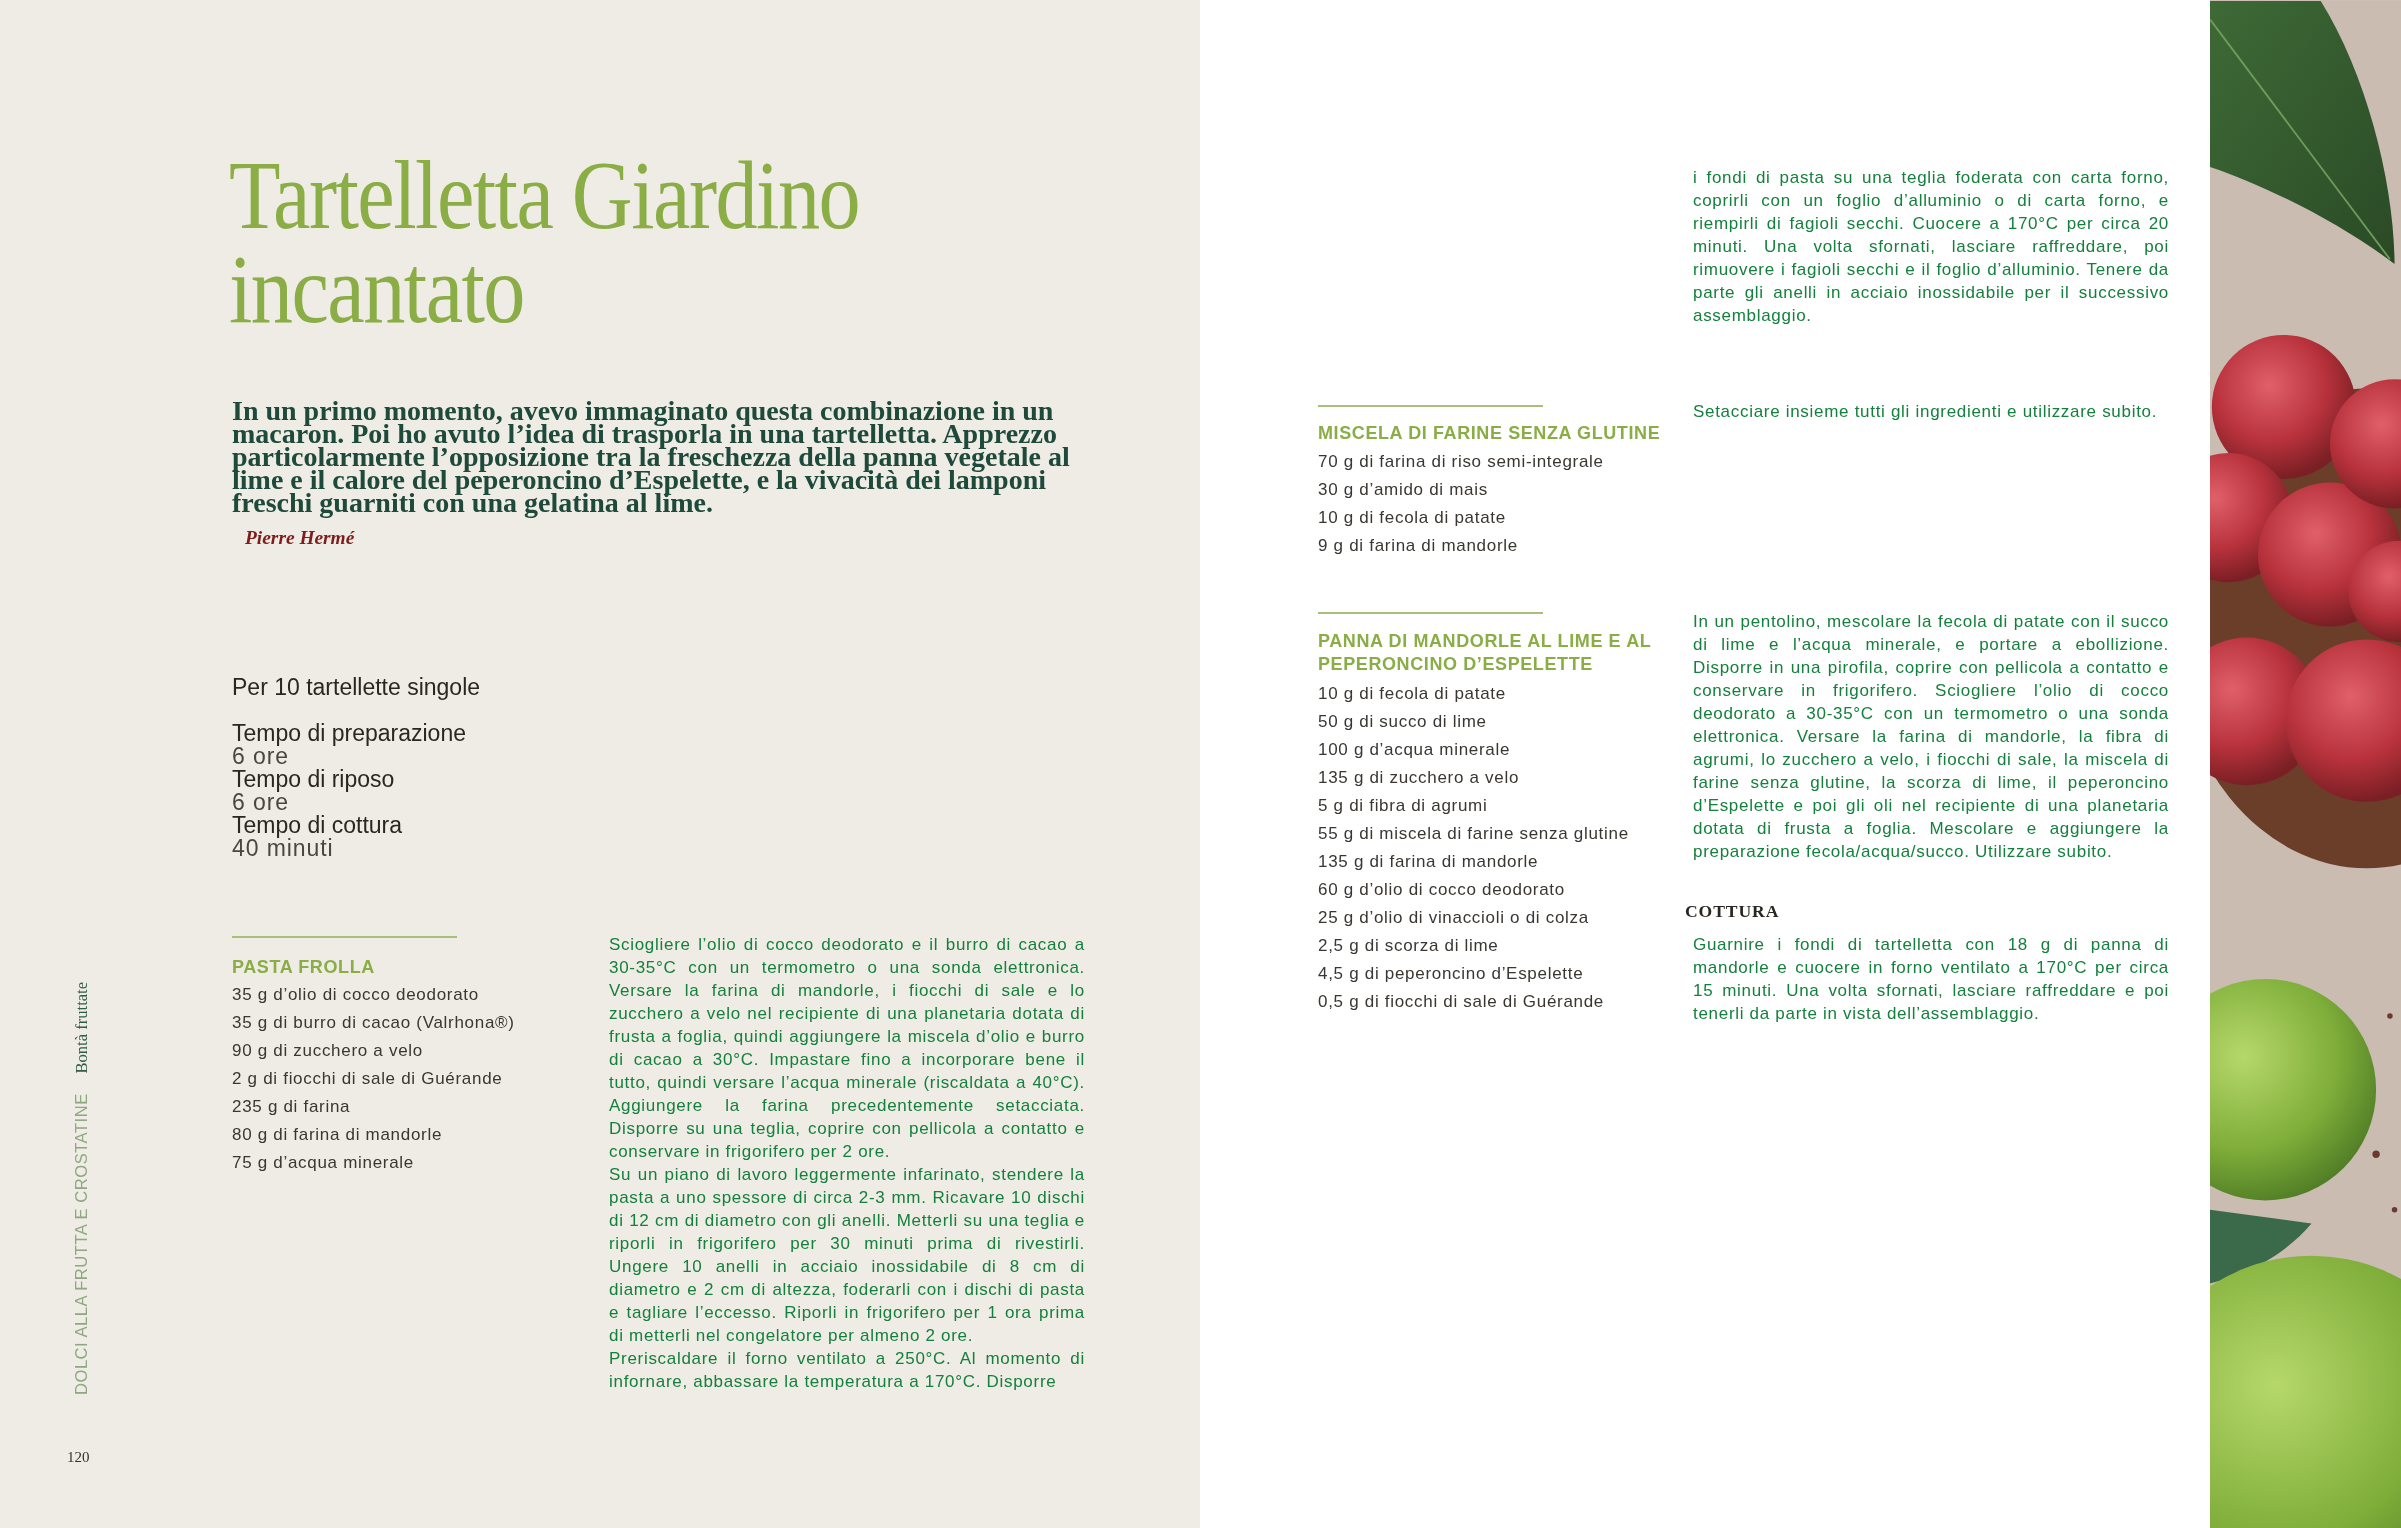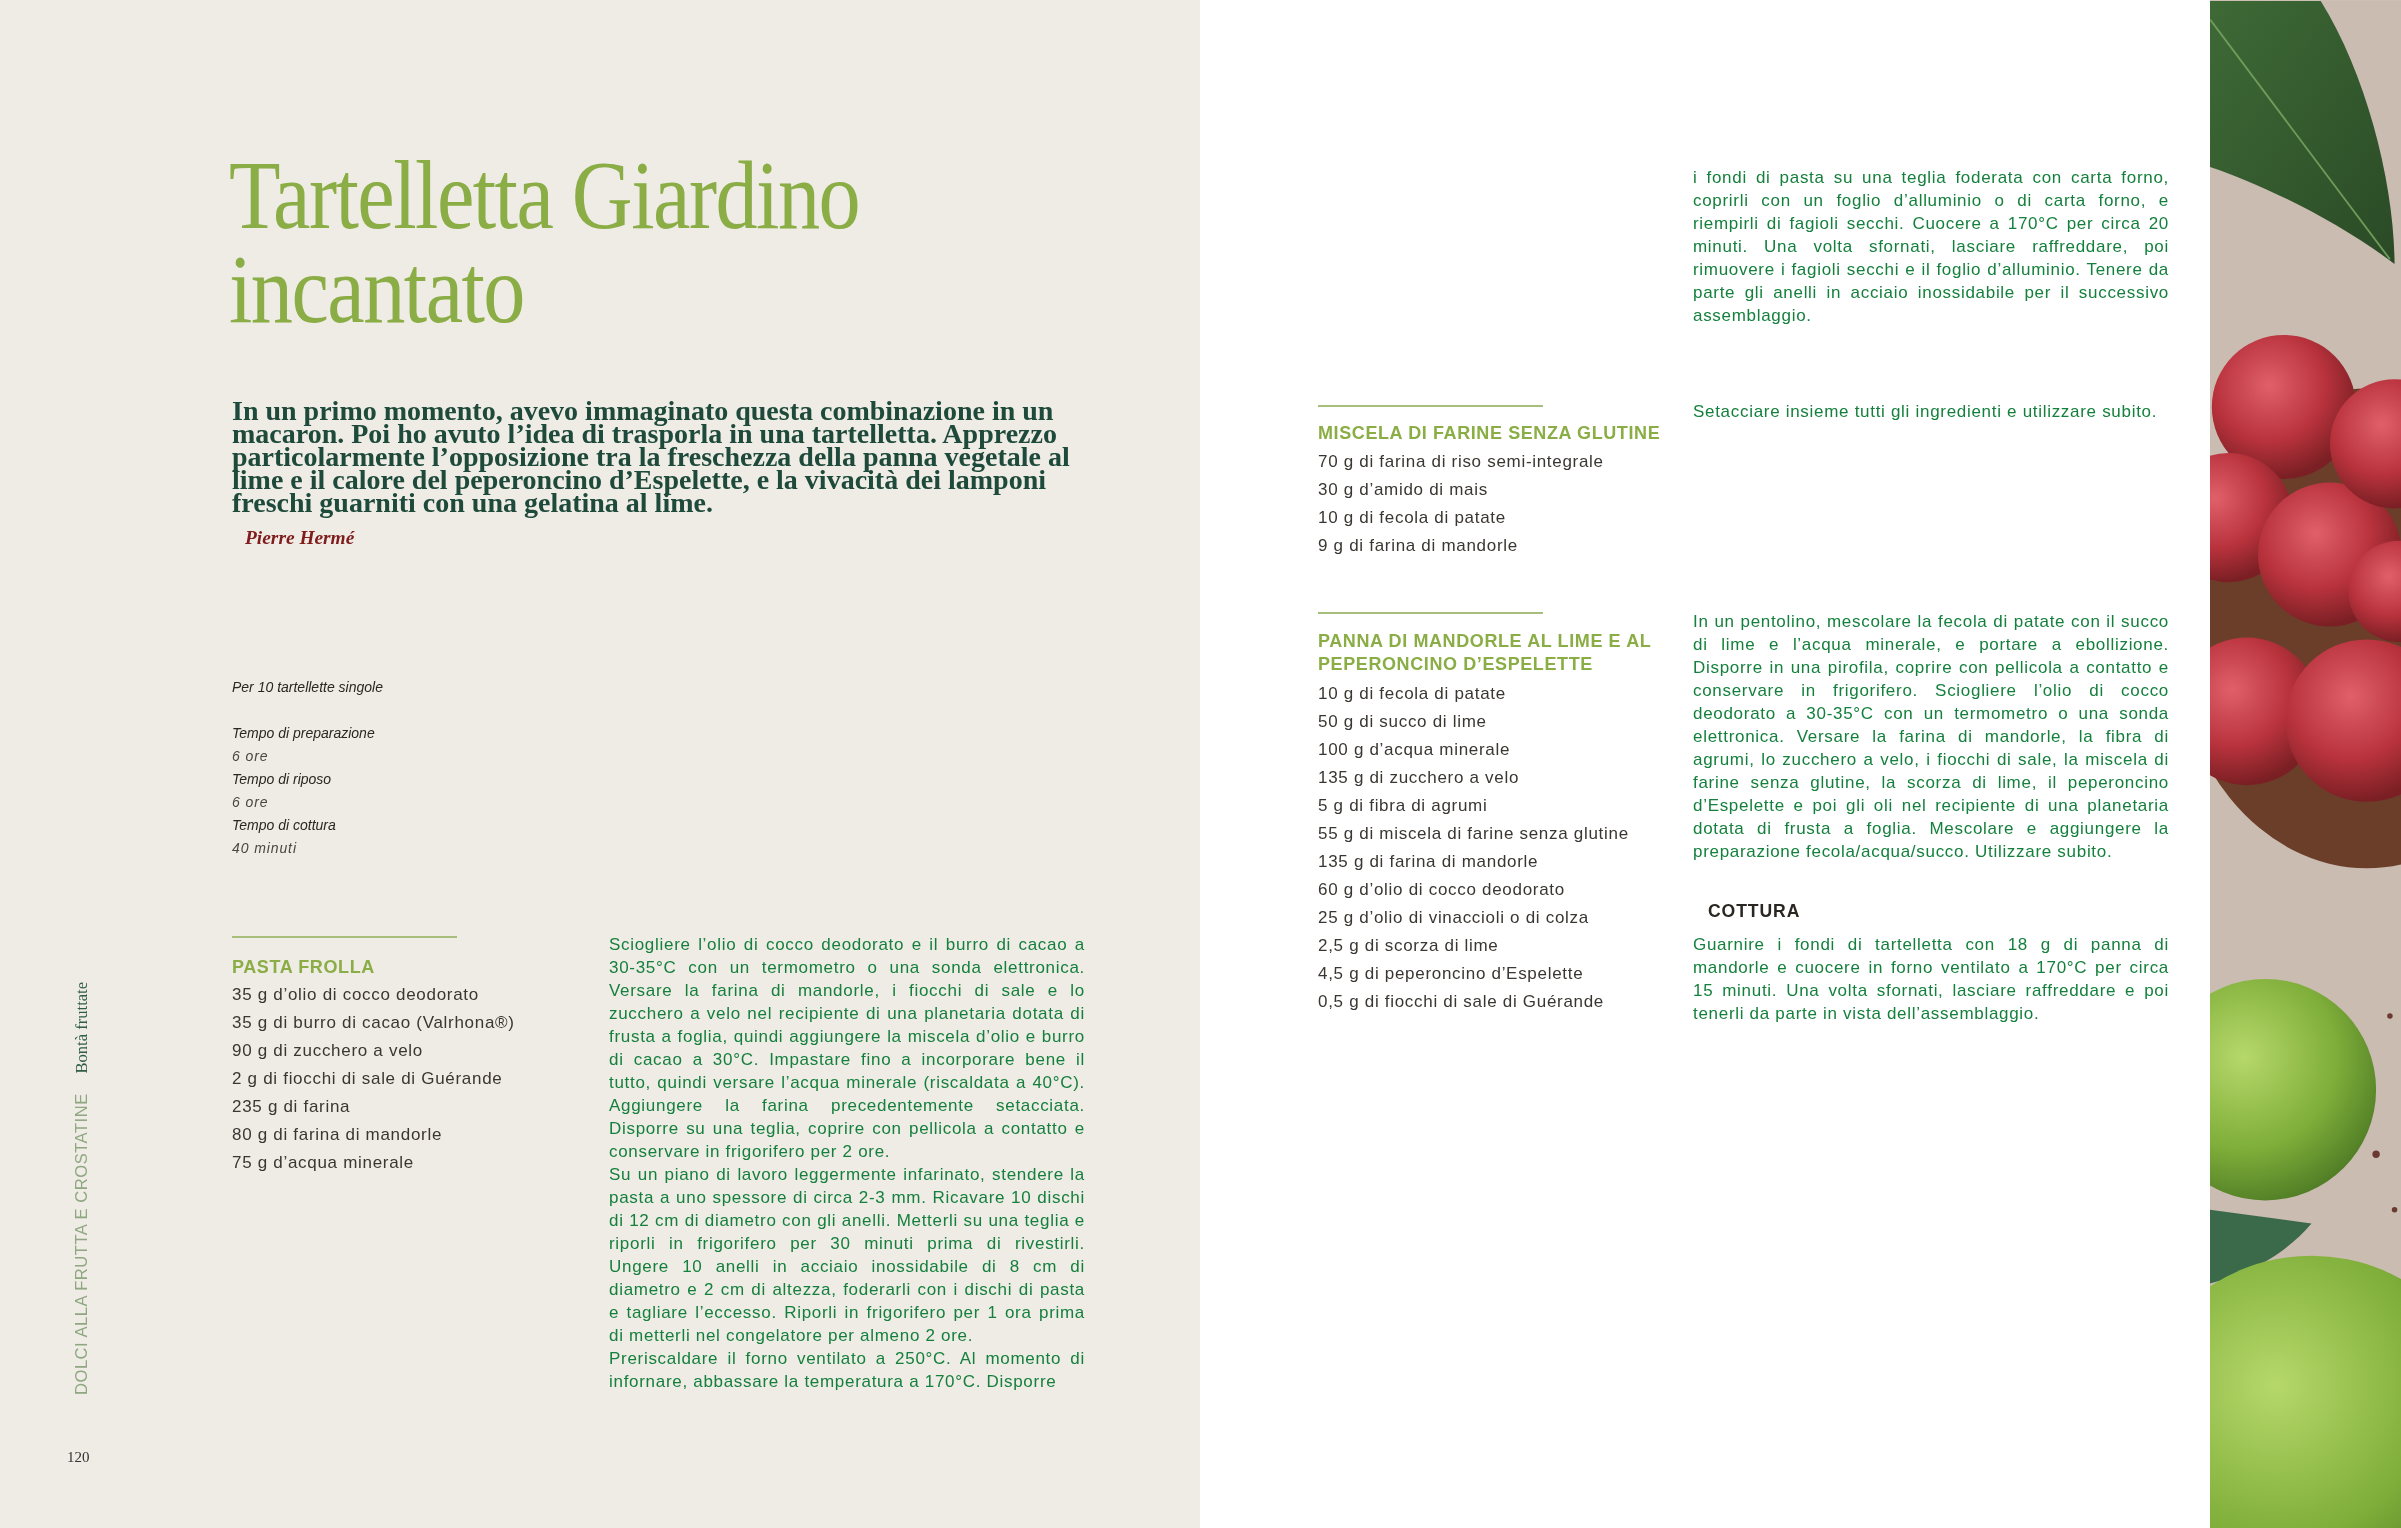--- a/index.html
+++ b/index.html
@@ -35,21 +35,21 @@
     font-size: 28px; line-height: 23px; color: #1e4a3b;
     margin: 0;
   }
   .author {
     position: absolute; left: 232px; top: 514px;
     font-family: "Liberation Serif", serif; font-weight: bold; font-style: italic;
     font-size: 19.4px; color: #7f1d1d; margin: 13px;
   }
   .meta {
     position: absolute; left: 232px; top: 676px;
-    font-size: 14px; line-height: 23px; color: #2a2622; font-style: italic;
+    font-size: 23px; line-height: 23px; color: #2a2622;
   }
   .meta .yield { margin-bottom: 23px; }
   .meta .label { color: #2a2622; }
   .meta .value { color: #4a4642; letter-spacing: 0.9px; }
   .rule {
     position: absolute; height: 1.8px; background: #a7bf7a; width: 225px;
   }
   .section-title {
     position: absolute; font-weight: bold; font-size: 18px; line-height: 23px;
     color: #8aad45; letter-spacing: 0.6px; margin: 0;
@@ -161,21 +161,21 @@
     <li>60 g d’olio di cocco deodorato</li>
     <li>25 g d’olio di vinaccioli o di colza</li>
     <li>2,5 g di scorza di lime</li>
     <li>4,5 g di peperoncino d’Espelette</li>
     <li>0,5 g di fiocchi di sale di Guérande</li>
   </ul>
   <div class="body-text" style="left:493px; top:610px;">
     <p>In un pentolino, mescolare la fecola di patate con il succo di lime e l’acqua minerale, e portare a ebollizione. Disporre in una pirofila, coprire con pellicola a contatto e conservare in frigorifero. Sciogliere l’olio di cocco deodorato a 30-35°C con un termometro o una sonda elettronica. Versare la farina di mandorle, la fibra di agrumi, lo zucchero a velo, i fiocchi di sale, la miscela di farine senza glutine, la scorza di lime, il peperoncino d’Espelette e poi gli oli nel recipiente di una planetaria dotata di frusta a foglia. Mescolare e aggiungere la preparazione fecola/acqua/succo. Utilizzare subito.</p>
   </div>
 
-  <h3 class="sub-title" style="left:508px; top:901px;">COTTURA</h3>
+  <h3 class="sub-title" style="left:485px; top:901px;font-family:Liberation Serif, serif;">COTTURA</h3>
   <div class="body-text" style="left:493px; top:933px;">
     <p>Guarnire i fondi di tartelletta con 18 g di panna di mandorle e cuocere in forno ventilato a 170°C per circa 15 minuti. Una volta sfornati, lasciare raffreddare e poi tenerli da parte in vista dell’assemblaggio.</p>
   </div>
 </div>
 
 <div class="photo">
   <svg width="191" height="1528" viewBox="0 0 207 1654">
     <defs>
       <radialGradient id="rasp" cx="40%" cy="35%" r="65%">
         <stop offset="0%" stop-color="#e0606a"></stop>

